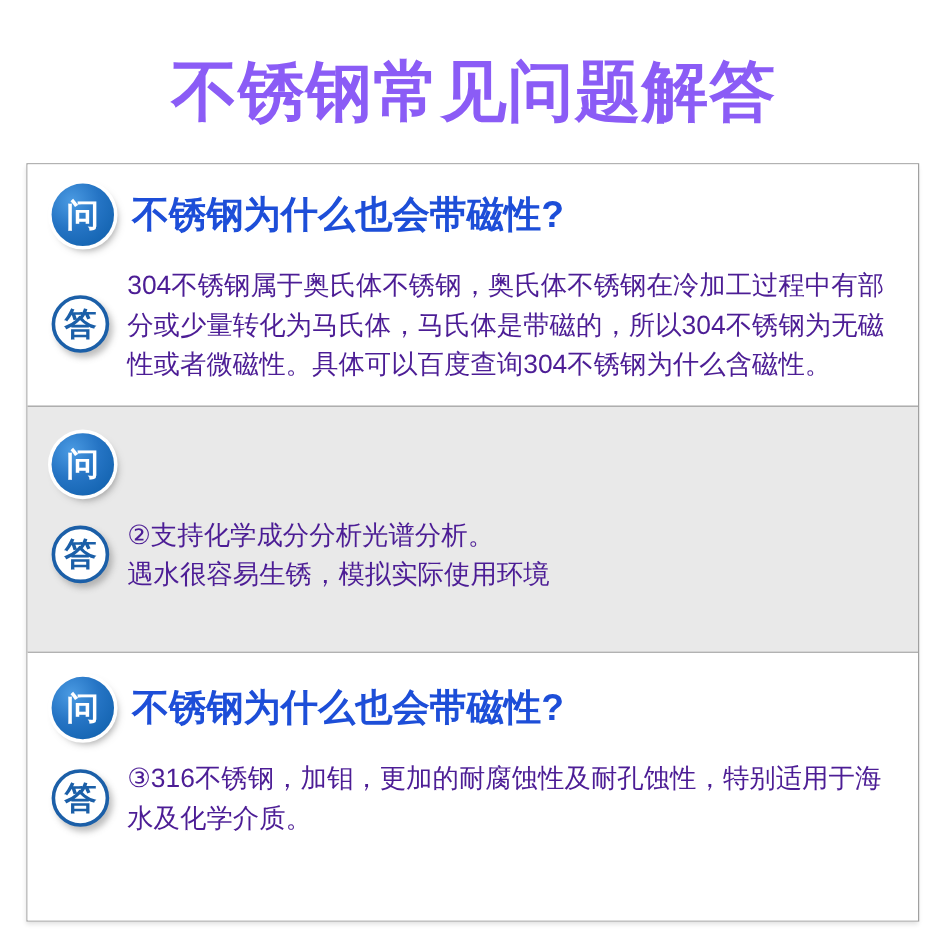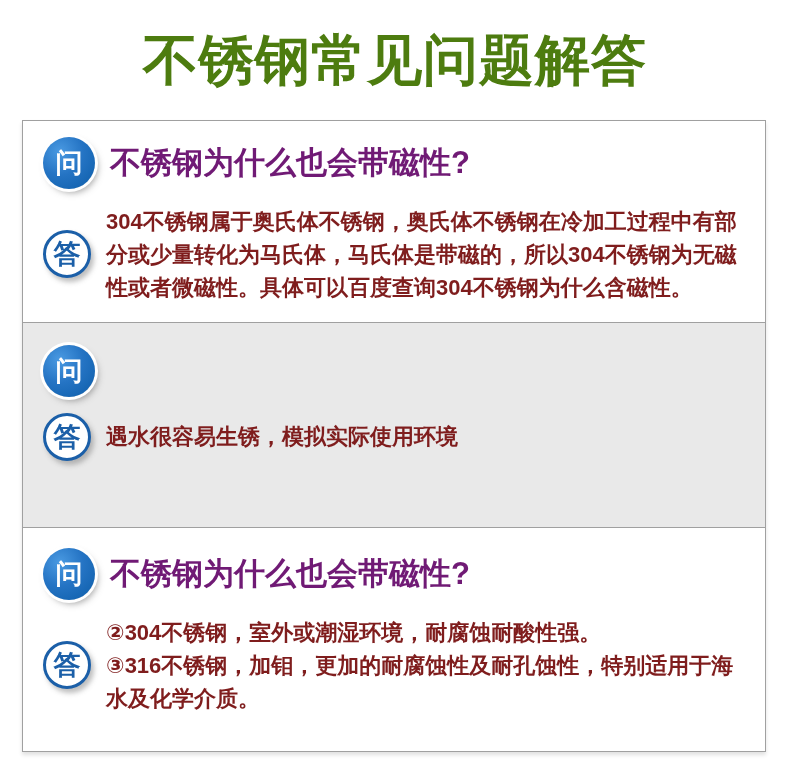--- a/index.html
+++ b/index.html
@@ -4,25 +4,25 @@
 <style>
   * { box-sizing: border-box; }
   html, body {
     margin: 0; padding: 0;
     width: 790px; height: 782px;
     background: #ffffff;
     font-family: "Liberation Sans", "DejaVu Sans", sans-serif;
     overflow: hidden;
   }
   .page-title {
-    margin: 26px 0 0 0;
+    margin: 42px 0 0 0;
     text-align: center;
     font-size: 55px;
     font-weight: bold;
-    color: #4d7c0f;
+    color: #8b5cf6;
     letter-spacing: 1px;
     line-height: 1.25;
   }
   .faq-container {
     margin: 25px 22px 0 22px;
     width: 744px;
     border: 1px solid #a0a0a0;
     background: #ffffff;
     box-shadow: 0 3px 4px rgba(0,0,0,0.12);
   }
@@ -70,31 +70,31 @@
     color: #1b5fa8;
     font-size: 27px;
     font-weight: bold;
     display: flex; align-items: center; justify-content: center;
     box-shadow: 3px 4px 5px rgba(110,110,110,0.45);
   }
   .question-text {
     margin: 0;
     font-size: 31px;
     font-weight: bold;
-    color: #701a75;
+    color: #1d4ed8;
     line-height: 1.2;
   }
   .answer-text {
     max-width: 640px;
   }
   .answer-text p {
     margin: 0;
     font-size: 22px;
-    font-weight: bold;
-    color: #7f1d1d;
+    font-weight: normal;
+    color: #4c1d95;
     line-height: 1.5;
   }
 </style>
 </head>
 <body>
 
 <h1 class="page-title">不锈钢常见问题解答</h1>
 
 <div class="faq-container">
 
@@ -111,32 +111,32 @@
     </div>
   </section>
 
   <section class="faq-section alt sec-2">
     <div class="q-row">
       <span class="badge-q">问</span>
     </div>
     <div class="a-row">
       <span class="badge-a">答</span>
       <div class="answer-text">
+        <p>②支持化学成分分析光谱分析。</p>
         <p>遇水很容易生锈，模拟实际使用环境</p>
       </div>
     </div>
   </section>
 
   <section class="faq-section sec-3">
     <div class="q-row">
       <span class="badge-q">问</span>
       <h2 class="question-text">不锈钢为什么也会带磁性?</h2>
     </div>
     <div class="a-row">
       <span class="badge-a">答</span>
       <div class="answer-text">
-        <p>②304不锈钢，室外或潮湿环境，耐腐蚀耐酸性强。</p>
         <p>③316不锈钢，加钼，更加的耐腐蚀性及耐孔蚀性，特别适用于海水及化学介质。</p>
       </div>
     </div>
   </section>
 
 </div>
 
 </body></html>

